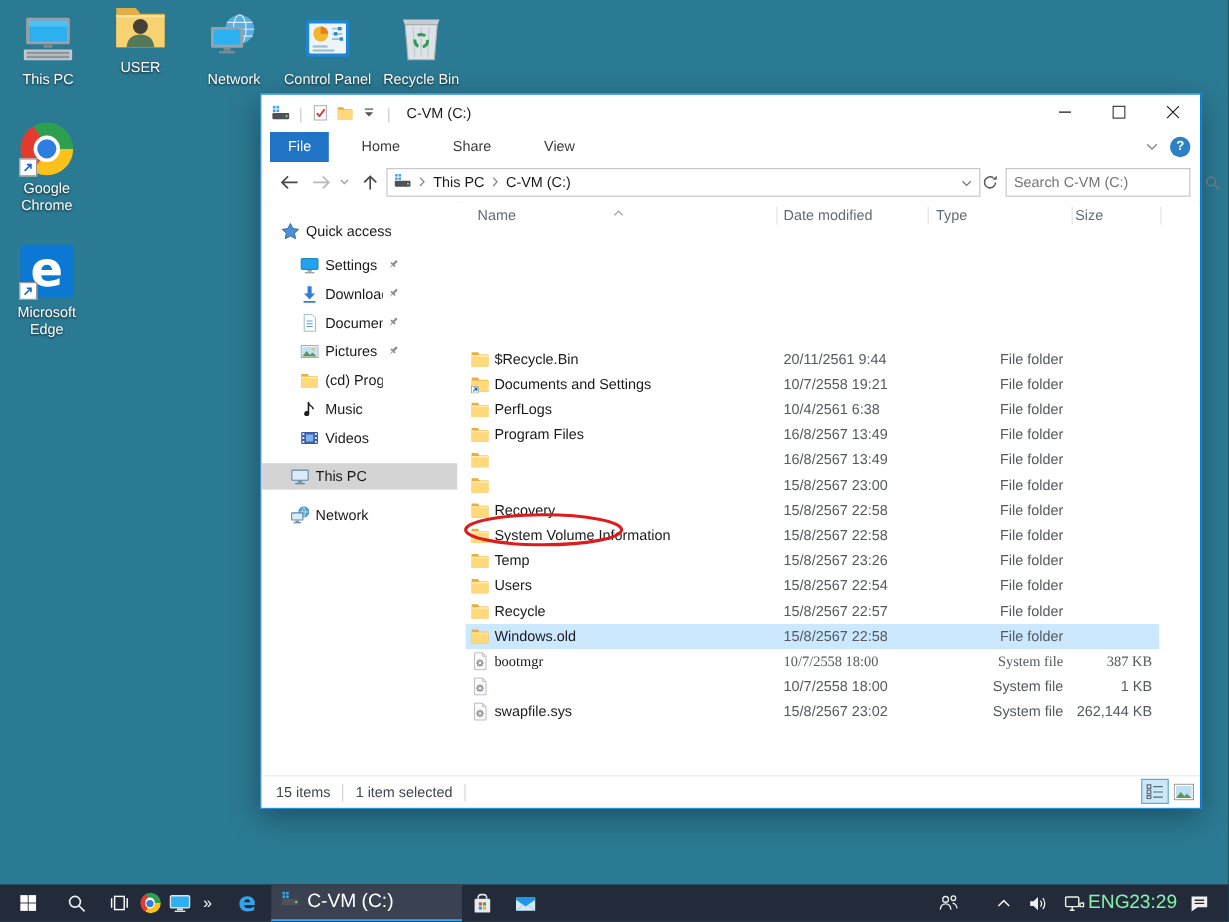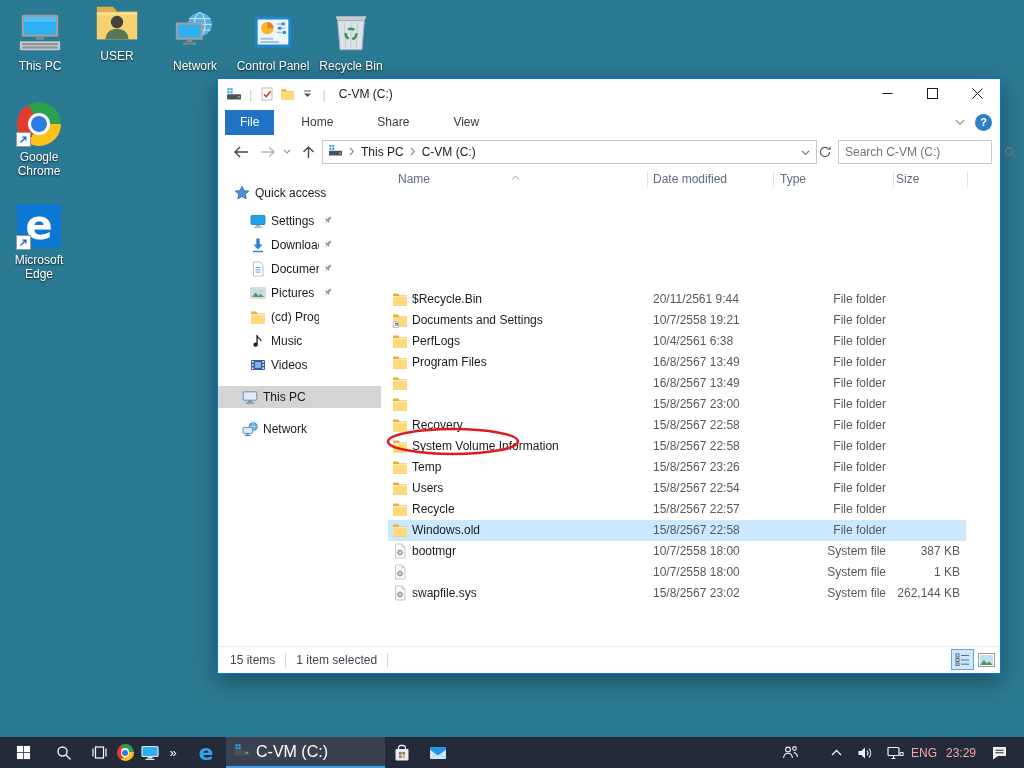--- a/index.html
+++ b/index.html
@@ -77,21 +77,21 @@
   .vb.on{background:#cbe8fb;border:1px solid #66a7d8;}
   
   .redellipse{position:absolute;left:385px;top:427px;pointer-events:none;}
   
   #taskbar{position:absolute;left:0;bottom:0;width:1024px;height:31px;background:var(--taskbar,#232a39);}
   .tbi{position:absolute;top:0;height:31px;display:flex;align-items:center;justify-content:center;color:#fff;}
   .taskbtn{position:absolute;top:0;height:31px;display:flex;align-items:center;gap:6px;padding-left:8px;
     box-sizing:border-box;background:var(--taskbtn,#3a4150);border-bottom:2px solid var(--taskline,#419fe8);
     color:#fff;}
   .edge-e{color:#35a3e8;font-size:22px;font-weight:bold;font-family:"DejaVu Sans",sans-serif;}
-  .traytxt{font-size:12px;color:#fca5a5;}
+  .traytxt{font-size:16px;color:#86efac;}
 </style>
 </head>
 <body>
 
 <div id="screen" style="--desktop: #2b7a93; --accent: #0078d7; --taskbar: #232a39; --taskbtn: #3a4150; --taskline: #419fe8; --rowsel: #cce8ff; --navsel: #d4d4d4; --tabactive: #2173c6; --circle: #dd1d1d;">
 
   <div id="desk-icons">
       <div class="dicon" style="left: 2px; top: 10px;">
         <div class="ic"><svg width="46" height="46" viewBox="0 0 48 48">
             <rect x="5" y="5" width="38" height="23" rx="1.5" fill="#9aa0a5"></rect>
@@ -623,21 +623,21 @@
                 <path d="M1 2.6h5.2l1.4 1.9H15v9.9H1z" fill="#e6af3f"></path>
                 <path d="M1 5h14v9.4H1z" fill="#ffd97a"></path>
                 <path d="M1 5h14v1.2H1z" fill="#ffeab0"></path>
               </svg>
             </span>
             <span class="fcell fname">Windows.old</span>
             <span class="fcell fdate">15/8/2567 22:58</span>
             <span class="fcell ftype">File folder</span>
             <span class="fcell fsize"></span>
           </div>
-          <div class="frow" style="top: 373px;">
+          <div class="frow" style="top: 373px; font-family: Liberation Serif, serif;">
             <span class="fic">
               <svg width="16" height="16" viewBox="0 0 16 16">
                 <path d="M3.5 1h6.5l3 3v11H3.5z" fill="#fdfdfd" stroke="#b9b9b9" stroke-width="0.8"></path>
                 <path d="M10 1l3 3h-3z" fill="#e4e4e4" stroke="#b9b9b9" stroke-width="0.6"></path>
                 <circle cx="8" cy="9.5" r="2.6" fill="#98a0a8"></circle>
                 <circle cx="8" cy="9.5" r="1" fill="#fdfdfd"></circle>
                 <g stroke="#98a0a8" stroke-width="1">
                   <path d="M8 6v1.1M8 11.8v1.1M4.6 9.5h1.1M10.3 9.5h1.1M5.7 7.2l.8.8M9.5 11l.8.8M10.3 7.2l-.8.8M6.5 11l-.8.8"></path>
                 </g>
               </svg>

